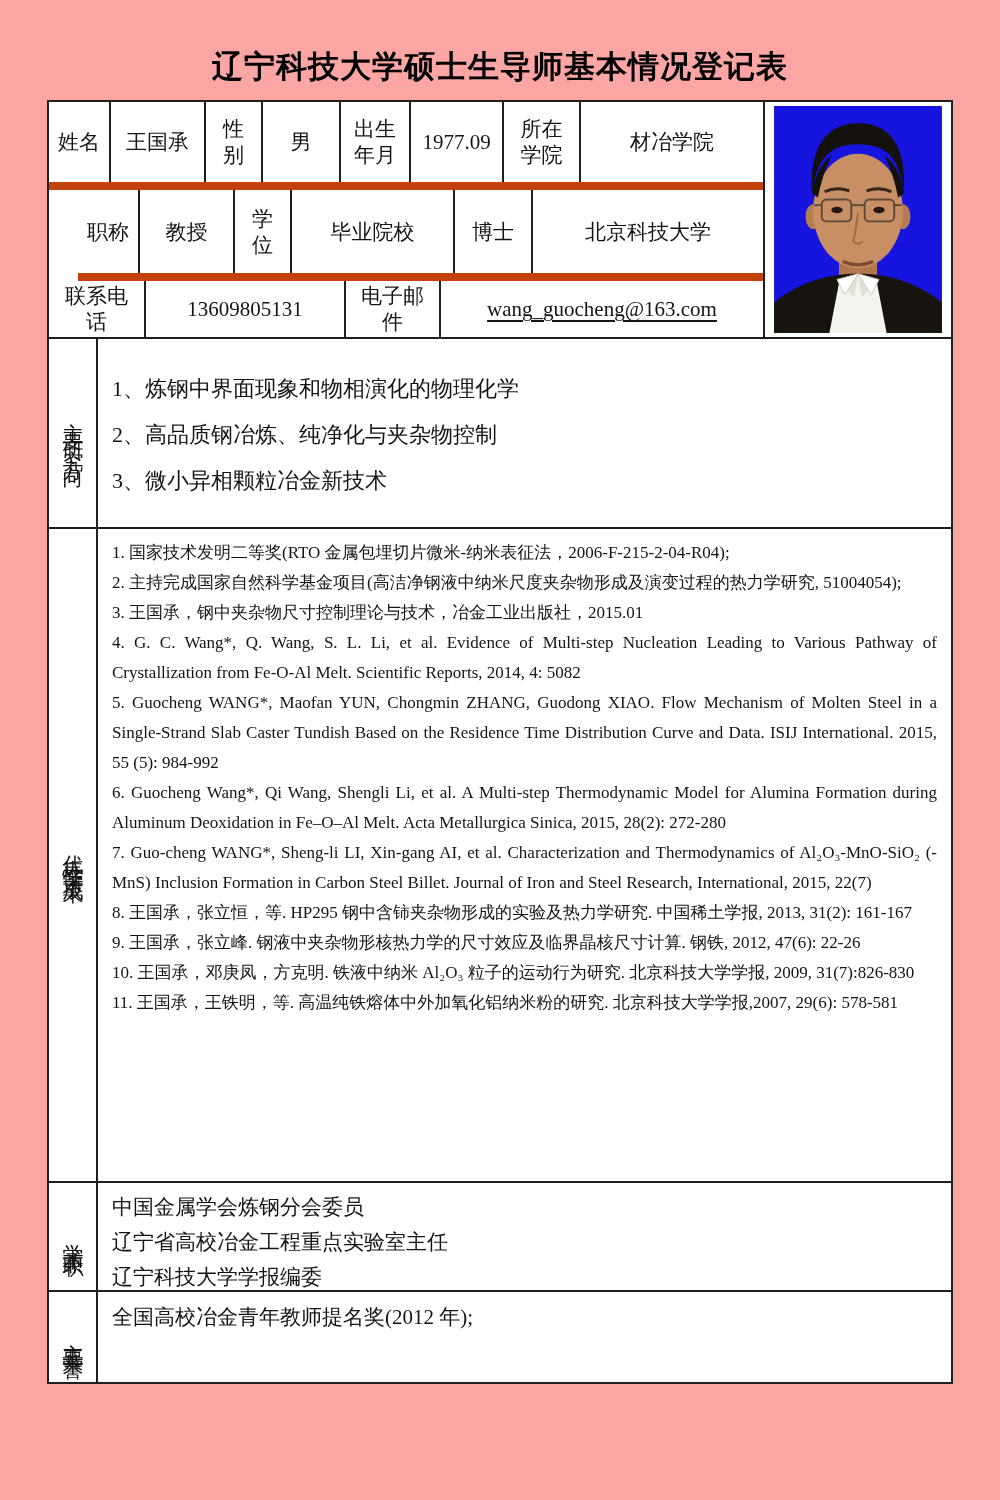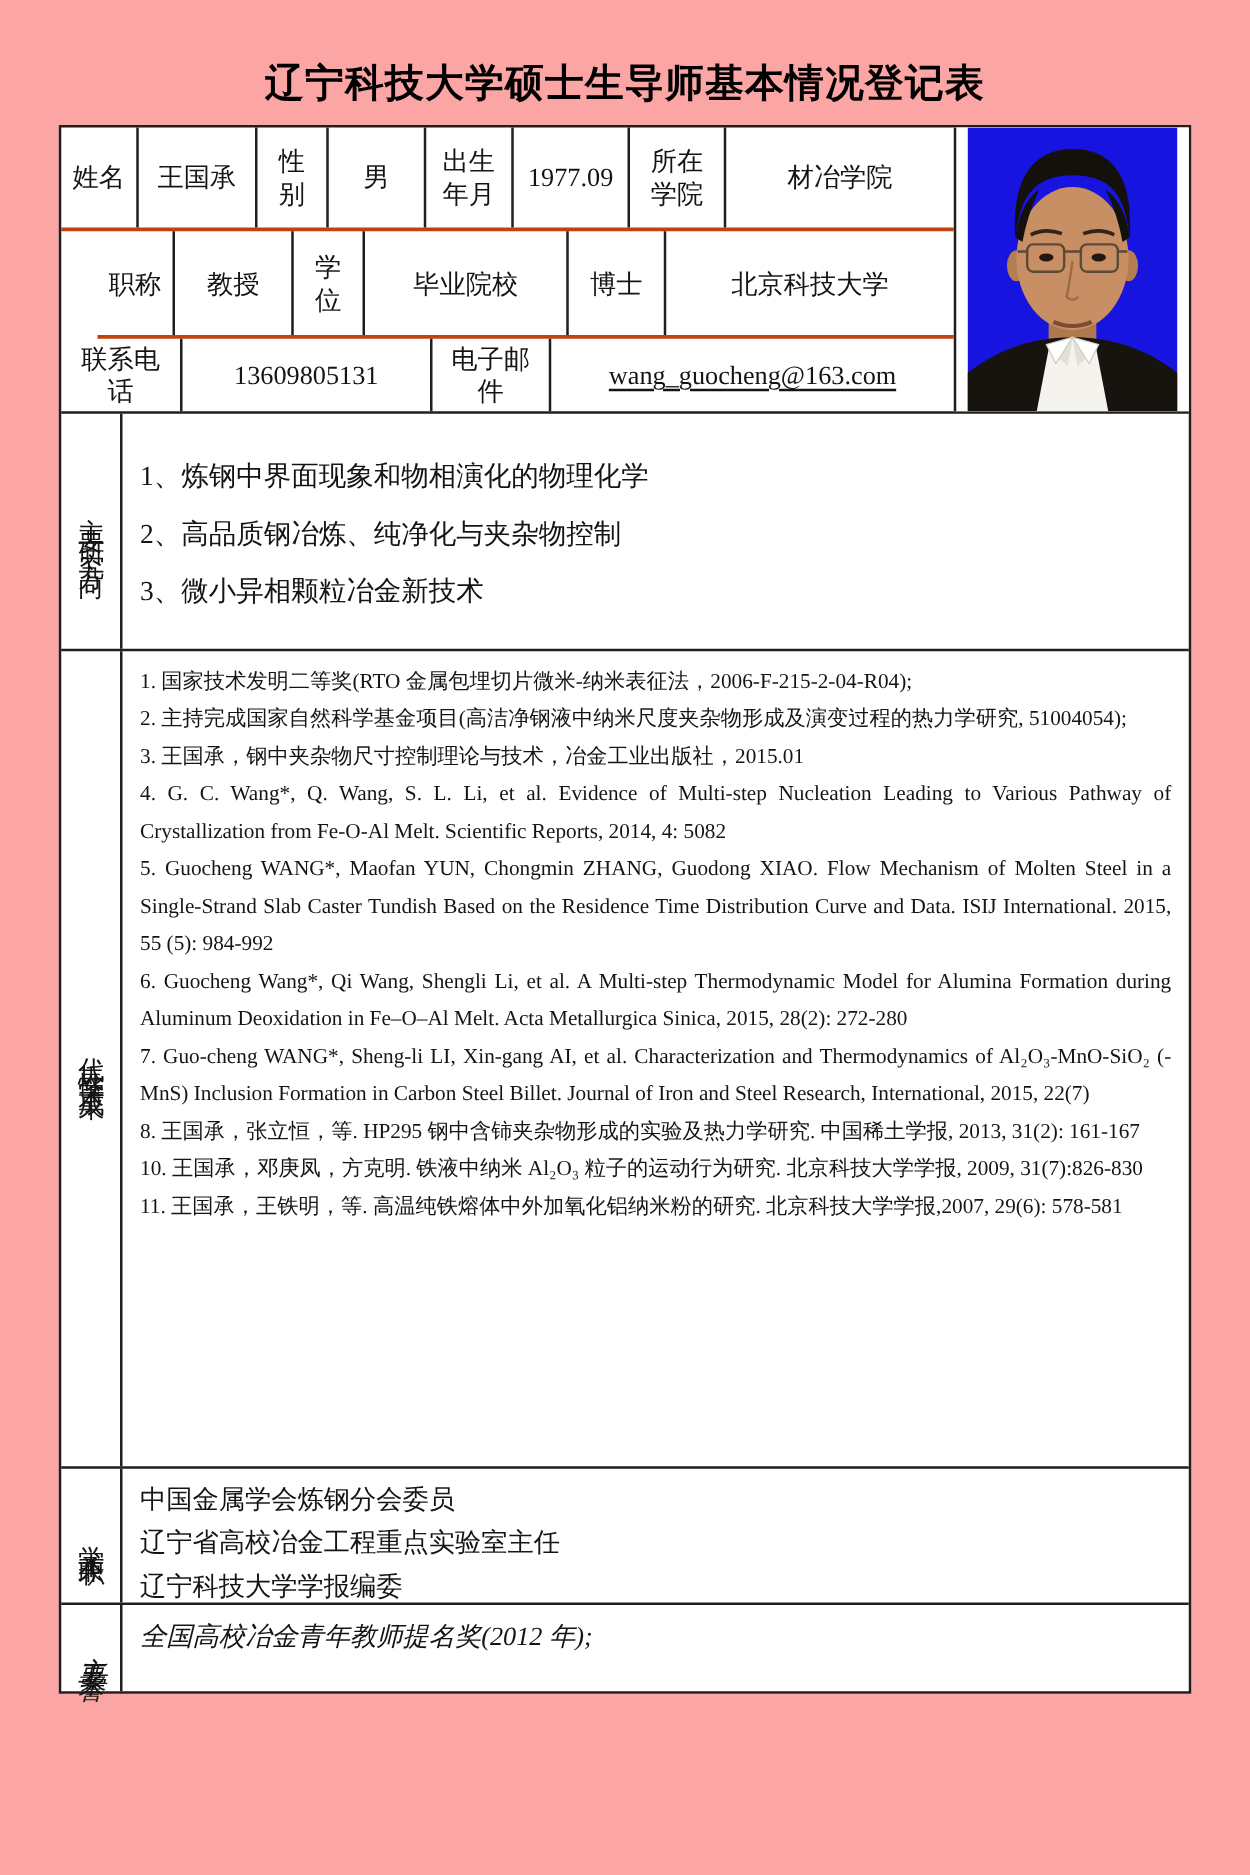--- a/index.html
+++ b/index.html
@@ -19,21 +19,21 @@
   .tbl {
     position:absolute; left:47px; top:100px; width:906px;
     border:2px solid #1f1f1f; box-sizing:border-box; background:#fff;
   }
   .row { display:flex; }
   .cell {
     box-sizing:border-box; display:flex; align-items:center; justify-content:center;
     text-align:center; font-size:21px; line-height:26px; padding:2px 8px;
   }
   .br { border-right:2px solid #1f1f1f; }
-  .bb { border-bottom:3px solid #c2410c; }
+  .bb { border-bottom:8px solid #c2410c; }
 
   .top { display:flex; border-bottom:2px solid #1f1f1f; }
   .top-rows { flex:1; display:flex; flex-direction:column; }
   .r1 { height:80px; } .r2 { height:83px;margin-left:29px; } .r3 { height:84px; flex:1; }
   .grow { flex:1; }
 
   .photo-cell {
     width:188px; box-sizing:border-box; border-left:2px solid #1f1f1f;
     display:flex; align-items:center; justify-content:center; background:#fff;
   }
@@ -57,21 +57,21 @@
   .research-line { font-size:22px; line-height:40px; margin-bottom:6px; text-align:left; }
 
   .sec-achv { height:652px; }
   .sec-achv .content { padding:9px 14px 0 14px; }
   .pub { font-size:17px; line-height:30px; text-align:justify; }
 
   .sec-member { height:107px; }
   .sec-member .content { padding:7px 14px 0 14px; }
   .member-line { font-size:21px; line-height:35px; text-align:left; }
 
-  .sec-honor { height:69px;font-style:italic; }
+  .sec-honor { height:90px; }
   .sec-honor .content { padding:9px 14px 0 14px; }
   .honor-line { font-size:21px; line-height:32px; text-align:left; }
 
   .email-link { color:#141414; text-decoration:underline; text-underline-offset:4px; }
 </style>
 </head>
 <body>
 
 <div class="page">
 
@@ -174,20 +174,21 @@
       </div>
       <div class="content">
         <div class="pub">1. 国家技术发明二等奖(RTO 金属包埋切片微米-纳米表征法，2006-F-215-2-04-R04);</div>
         <div class="pub">2. 主持完成国家自然科学基金项目(高洁净钢液中纳米尺度夹杂物形成及演变过程的热力学研究, 51004054);</div>
         <div class="pub">3. 王国承，钢中夹杂物尺寸控制理论与技术，冶金工业出版社，2015.01</div>
         <div class="pub">4. G. C. Wang*, Q. Wang, S. L. Li, et al. Evidence of Multi-step Nucleation Leading to Various Pathway of Crystallization from Fe-O-Al Melt. Scientific Reports, 2014, 4: 5082</div>
         <div class="pub">5. Guocheng WANG*, Maofan YUN, Chongmin ZHANG, Guodong XIAO. Flow Mechanism of Molten Steel in a Single-Strand Slab Caster Tundish Based on the Residence Time Distribution Curve and Data. ISIJ International. 2015, 55 (5): 984-992</div>
         <div class="pub">6. Guocheng Wang*, Qi Wang, Shengli Li, et al. A Multi-step Thermodynamic Model for Alumina Formation during Aluminum Deoxidation in Fe–O–Al Melt. Acta Metallurgica Sinica, 2015, 28(2): 272-280</div>
         <div class="pub">7. Guo-cheng WANG*, Sheng-li LI, Xin-gang AI, et al. Characterization and Thermodynamics of Al₂O₃-MnO-SiO₂ (-MnS) Inclusion Formation in Carbon Steel Billet. Journal of Iron and Steel Research, International, 2015, 22(7)</div>
         <div class="pub">8. 王国承，张立恒，等. HP295 钢中含铈夹杂物形成的实验及热力学研究. 中国稀土学报, 2013, 31(2): 161-167</div>
+        <div class="pub">9. 王国承，张立峰. 钢液中夹杂物形核热力学的尺寸效应及临界晶核尺寸计算. 钢铁, 2012, 47(6): 22-26</div>
         <div class="pub">10. 王国承，邓庚凤，方克明. 铁液中纳米 Al₂O₃ 粒子的运动行为研究. 北京科技大学学报, 2009, 31(7):826-830</div>
         <div class="pub">11. 王国承，王铁明，等. 高温纯铁熔体中外加氧化铝纳米粉的研究. 北京科技大学学报,2007, 29(6): 578-581</div>
       </div>
     </div>
 
     <div class="section sec-member">
       <div class="label-cell">
         <div class="vlabel tight">学术兼职</div>
       </div>
       <div class="content">

